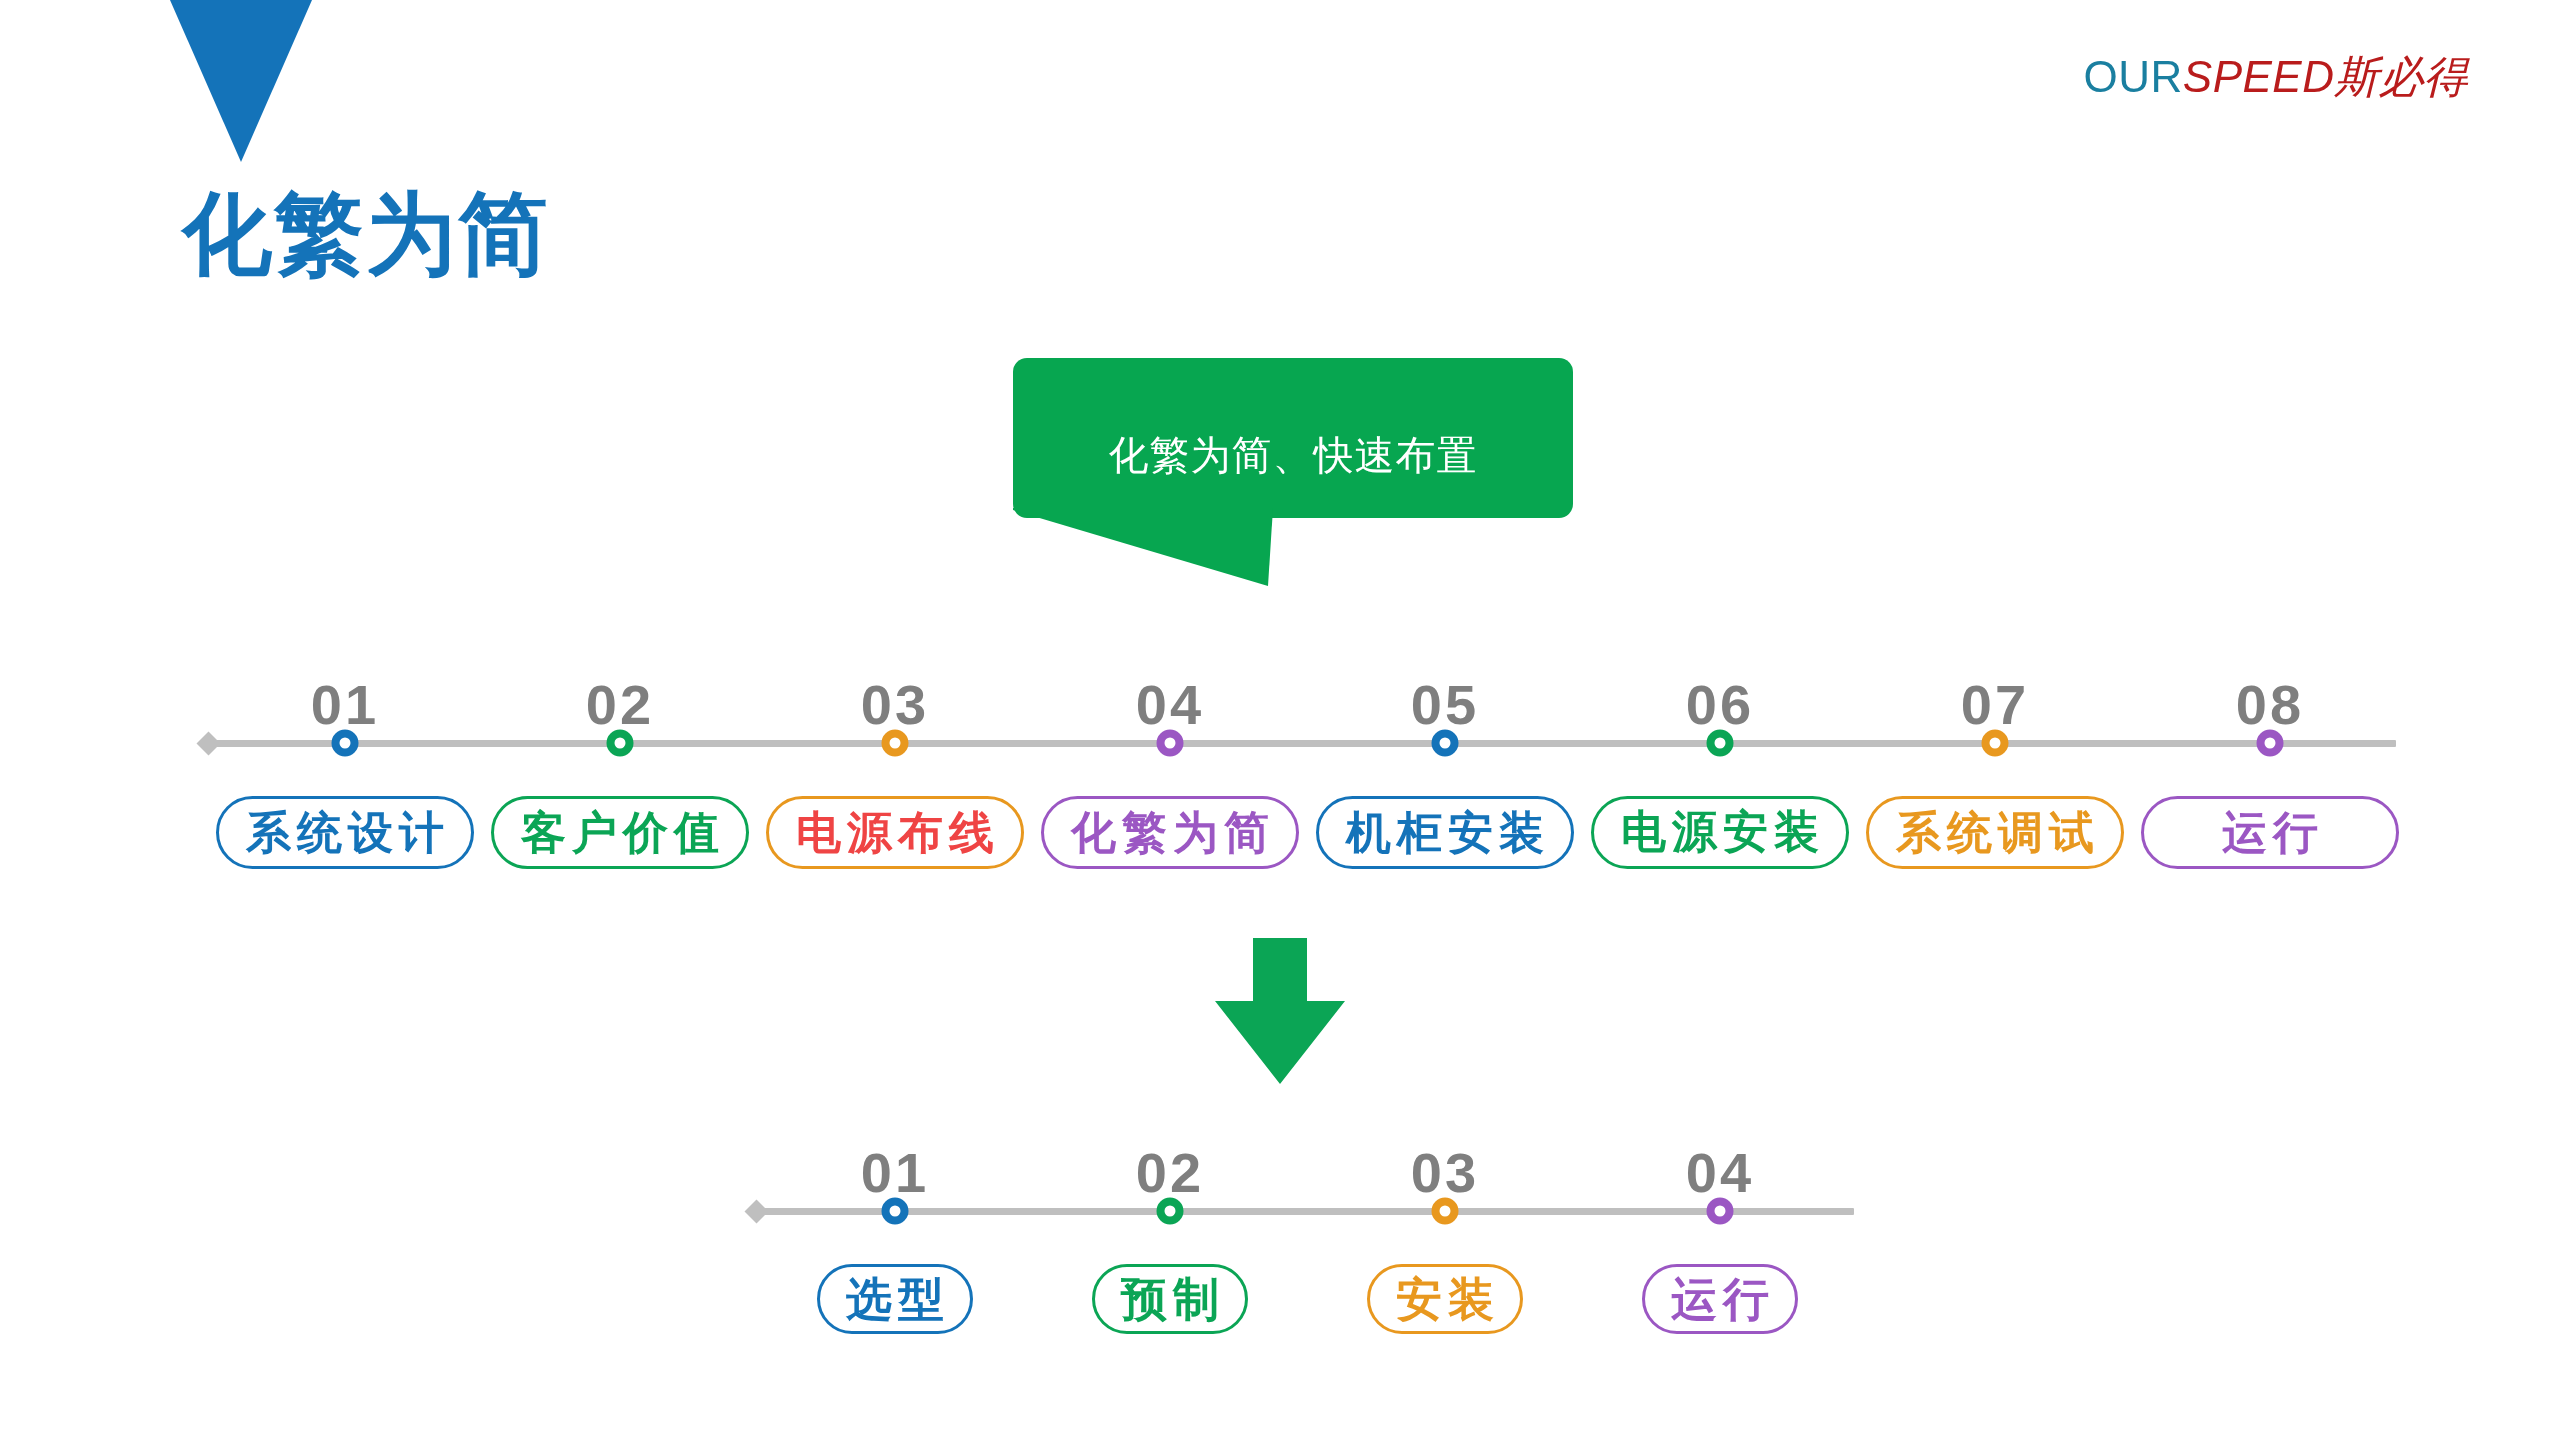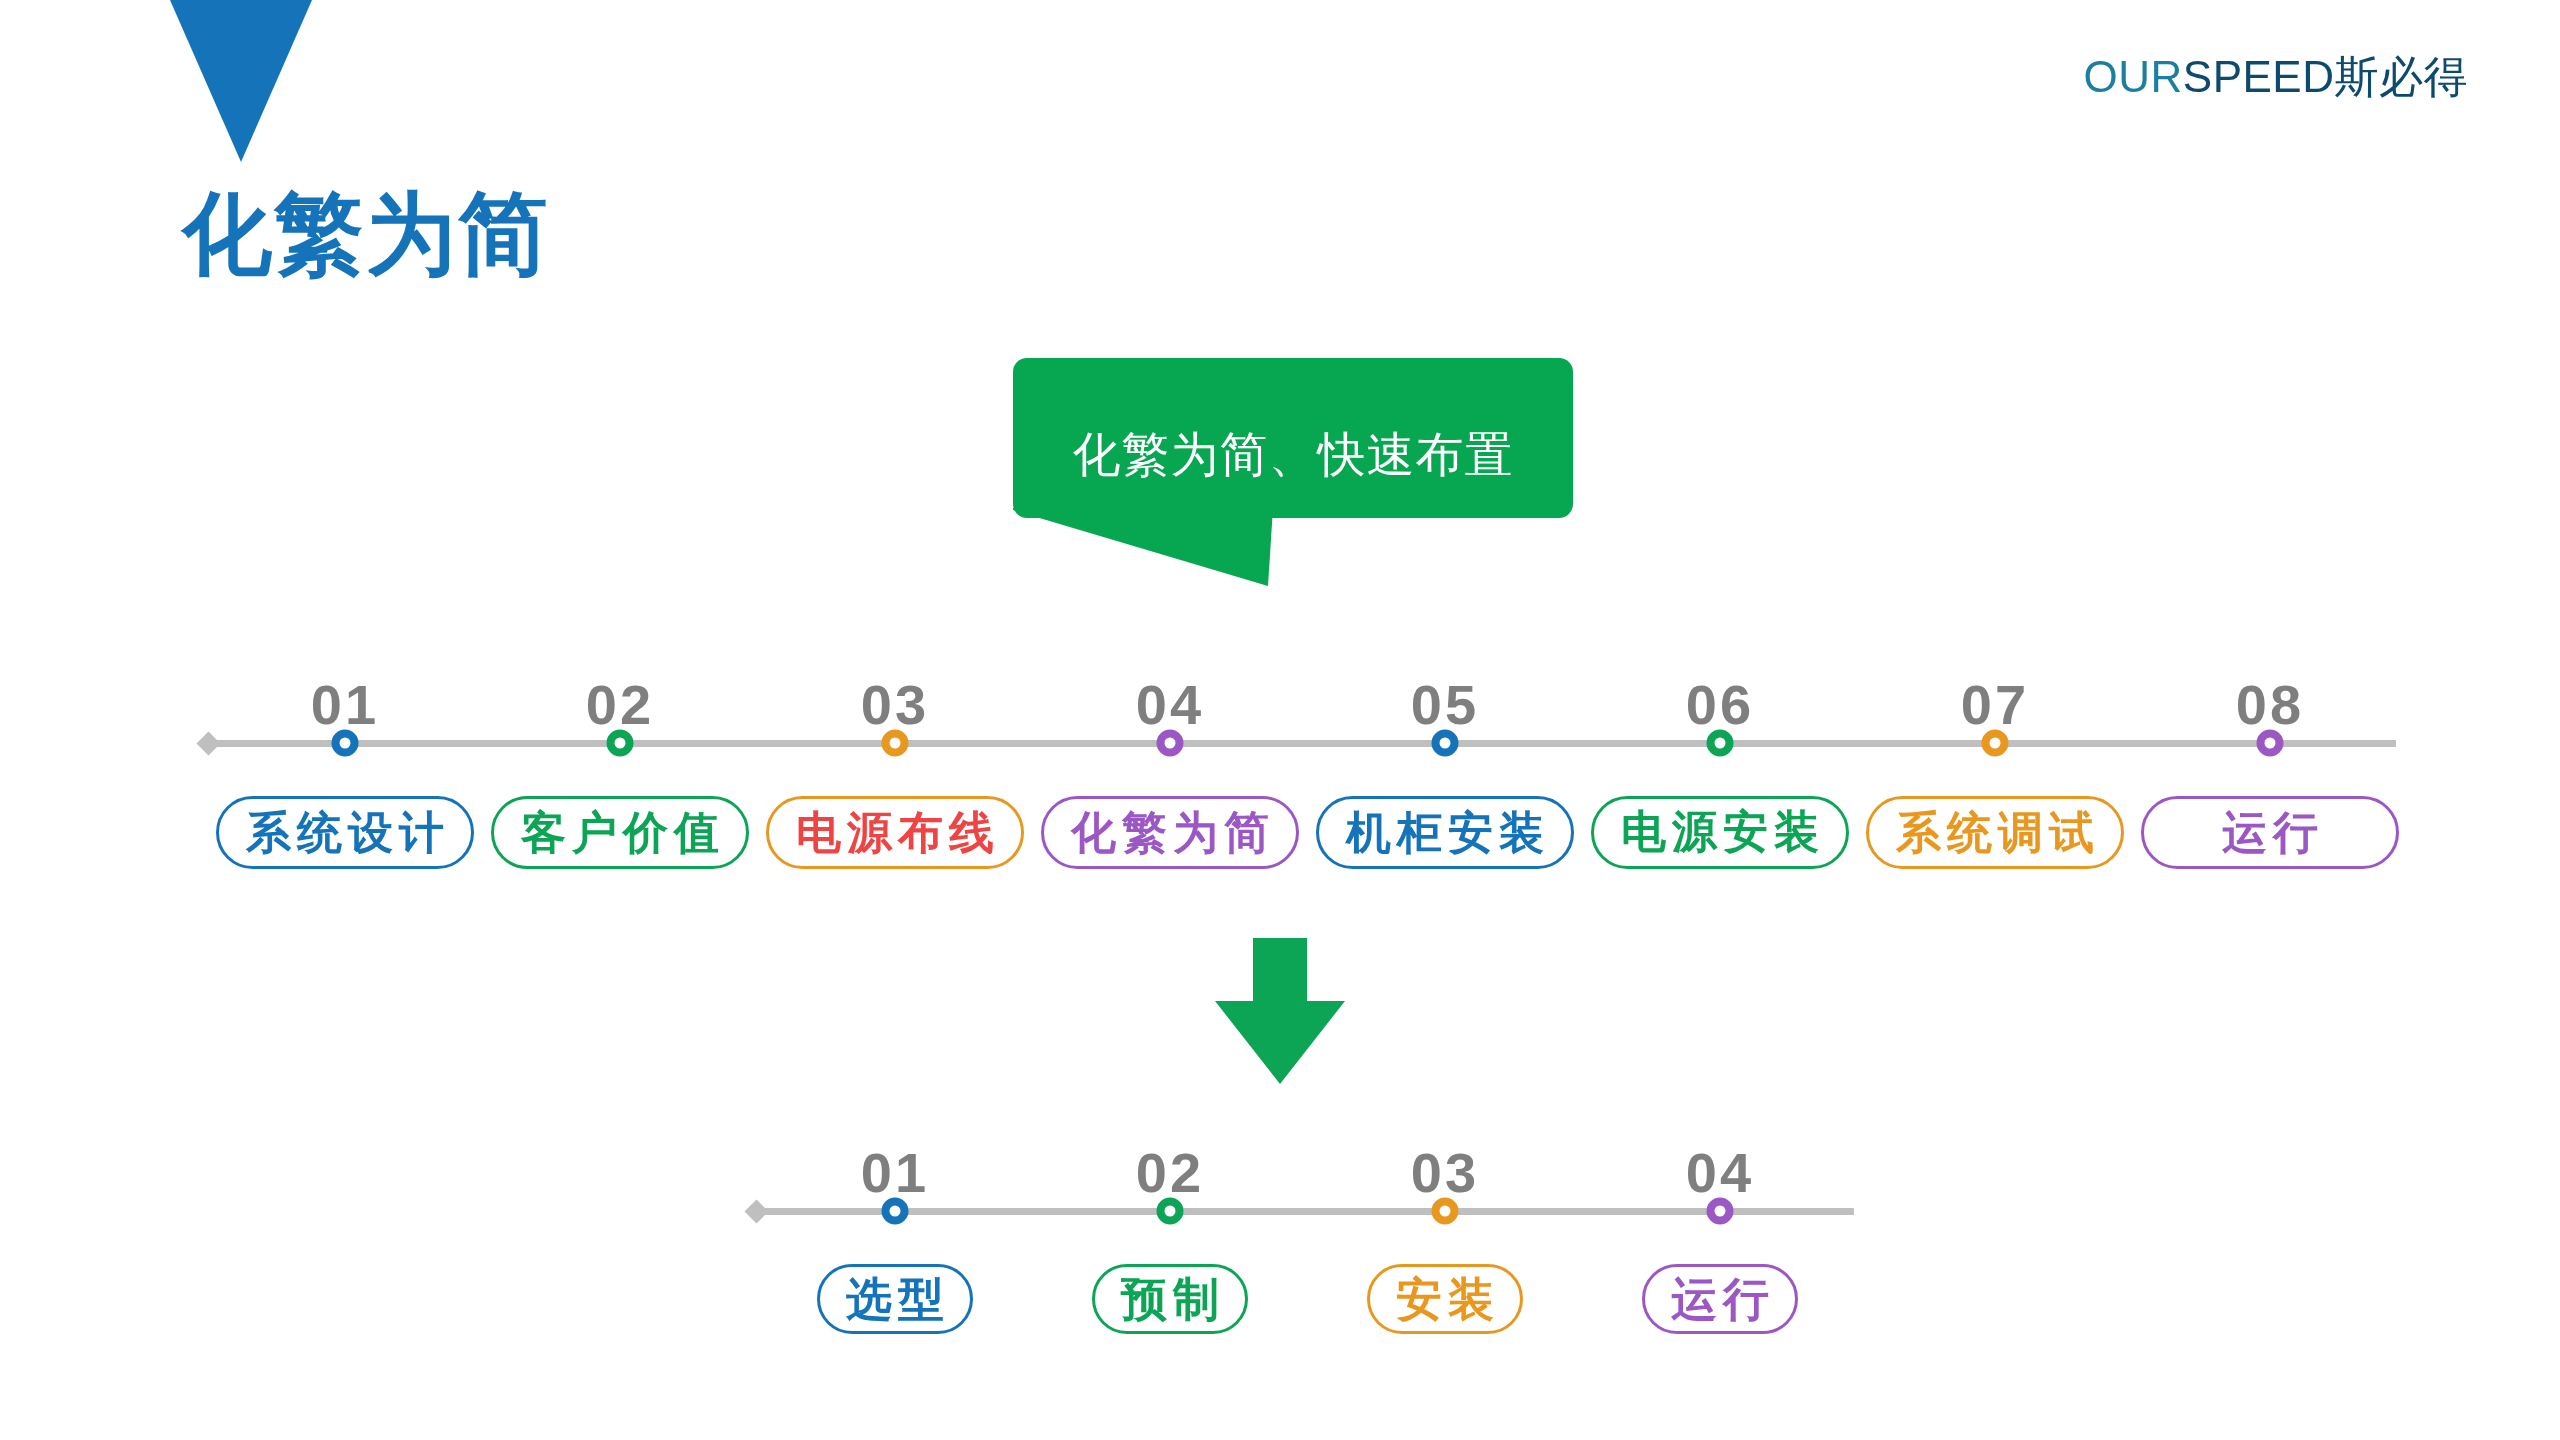--- a/index.html
+++ b/index.html
@@ -19,21 +19,21 @@
   .brand {
     position: absolute;
     top: 55px;
     right: 92px;
     font-size: 44px;
     letter-spacing: 0.5px;
     white-space: nowrap;
     line-height: 1;
   }
   .brand .our { color: #1a7fa0; }
-  .brand .rest { color: #0c4a6e; }
+  .brand .rest { color: #b91c1c; font-style: italic; }
 
   
   .triangle-mark {
     position: absolute;
     left: 170px;
     top: 0px;
     width: 0;
     height: 0;
     border-left: 71px solid transparent;
     border-right: 71px solid transparent;
@@ -69,21 +69,21 @@
     height: 160px;
     background: #07a650;
     border-radius: 14px;
     box-sizing: border-box;
     display: flex;
     align-items: center;
     justify-content: center;
   }
   .bubble-text {
     color: #ffffff;
-    font-size: 48px;
+    font-size: 40px;
     letter-spacing: 1px;
     line-height: 1;
     white-space: nowrap;
     margin-top: 34px;
   }
   .bubble-tail {
     position: absolute;
     left: 0;
     top: 150px;
     width: 260px;

